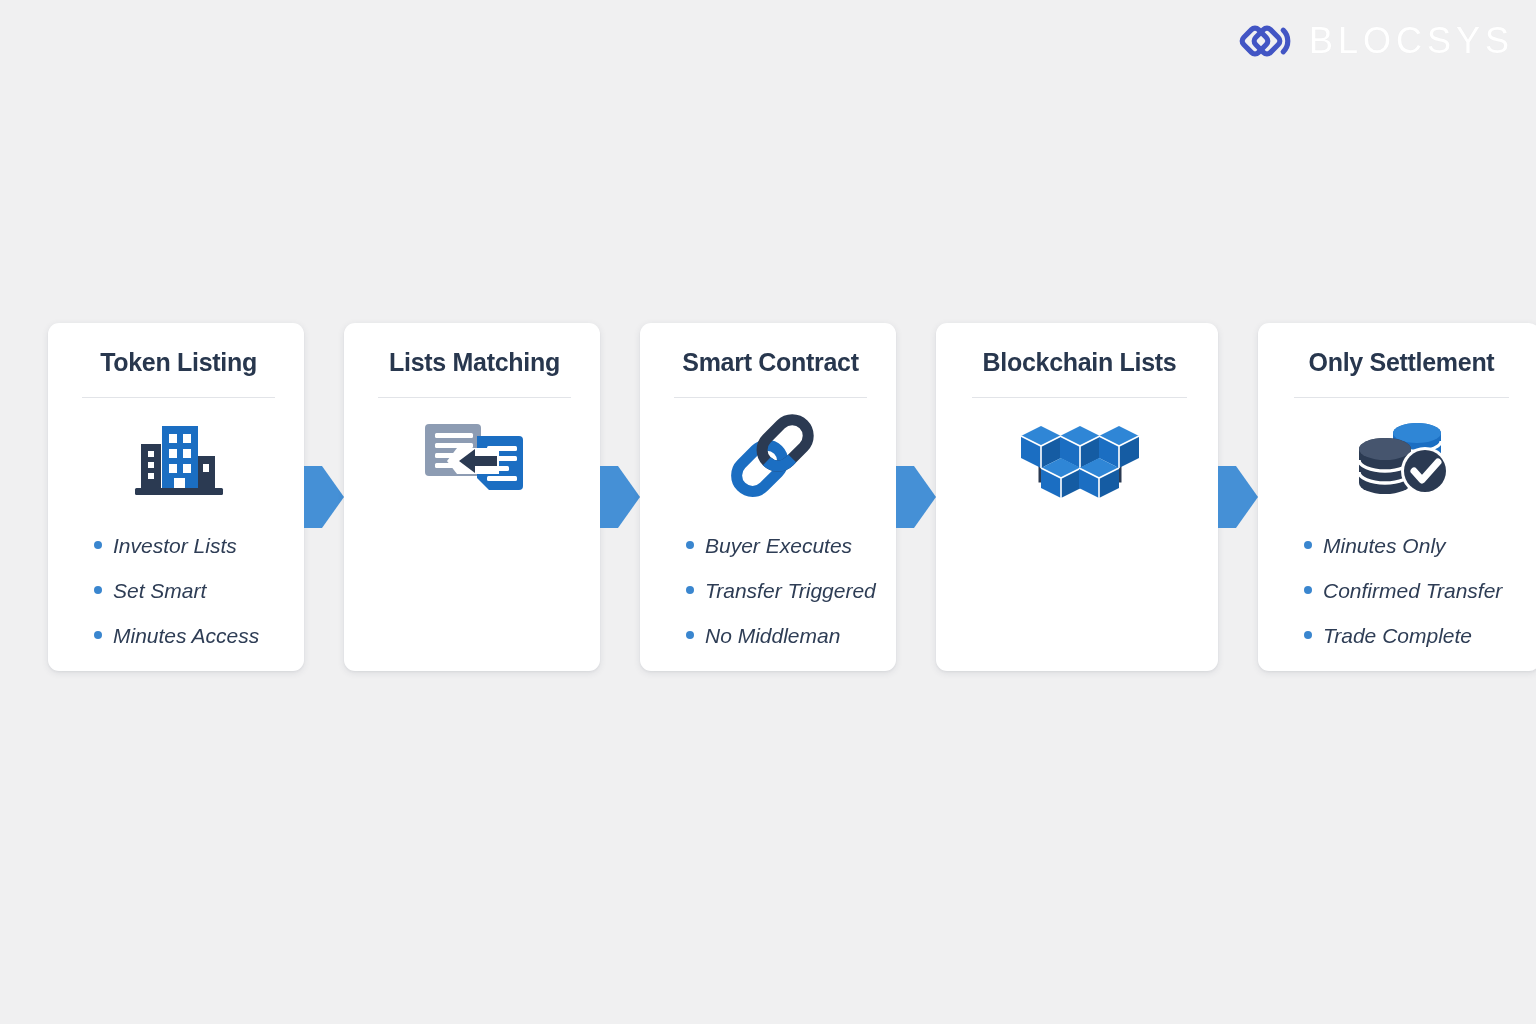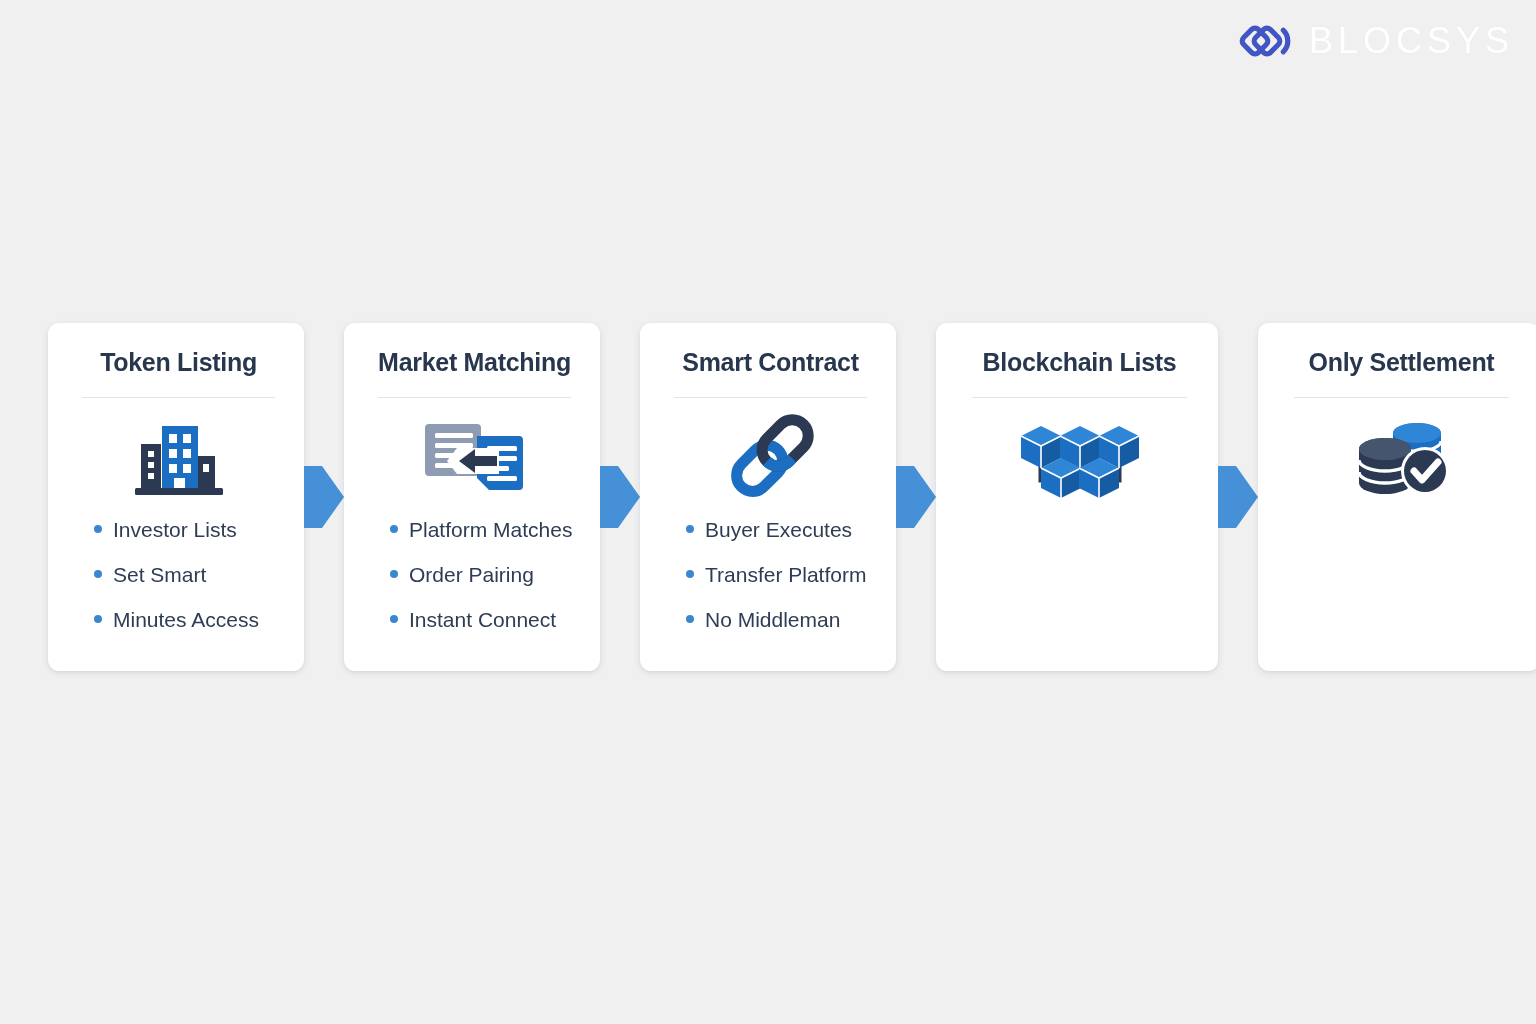--- a/index.html
+++ b/index.html
@@ -81,21 +81,22 @@
     display: flex;
     align-items: center;
     justify-content: center;
     margin-top: 4px;
   }
 
   .bullets {
     list-style: none;
     width: 100%;
     padding-left: 26px;
-    margin-top: 6px;
+    margin-top: 22px;
+    font-style: italic;
   }
   .bullets li {
     display: flex;
     align-items: baseline;
     gap: 11px;
     font-size: 21px;
     color: #2e3d55;
     line-height: 1.15;
     margin-bottom: 21px;
     white-space: nowrap;
@@ -186,21 +187,21 @@
 
   <div class="connector">
     <span class="arrow">
       <svg viewBox="0 0 40 62" width="40" height="62" aria-hidden="true">
         <path d="M0 0 H18 L40 31 L18 62 H0 Z" fill="#4590d6"></path>
       </svg>
     </span>
   </div>
 
   <div class="card">
-    <div class="card-title">Market Matching</div>
+    <div class="card-title">Lists Matching</div>
     <div class="title-rule"></div>
     <div class="icon-wrap">
       <svg viewBox="0 0 108 78" width="108" height="78" aria-hidden="true">
 
         <path d="M8 6 h48 a4 4 0 0 1 4 4 v44 a4 4 0 0 1 -4 4 h-48 a4 4 0 0 1 -4 -4 v-44 a4 4 0 0 1 4 -4 z" fill="#8d9cb3"></path>
         <rect x="14" y="15" width="38" height="5" rx="1.5" fill="#ffffff"></rect>
         <rect x="14" y="25" width="38" height="5" rx="1.5" fill="#ffffff"></rect>
         <rect x="14" y="35" width="24" height="5" rx="1.5" fill="#ffffff"></rect>
         <rect x="14" y="45" width="38" height="5" rx="1.5" fill="#ffffff"></rect>
 
@@ -208,34 +209,20 @@
         <rect x="66" y="28" width="30" height="5" rx="1.5" fill="#ffffff"></rect>
         <rect x="66" y="38" width="30" height="5" rx="1.5" fill="#ffffff"></rect>
         <rect x="66" y="48" width="22" height="5" rx="1.5" fill="#ffffff"></rect>
         <rect x="66" y="58" width="30" height="5" rx="1.5" fill="#ffffff"></rect>
 
         <path d="M36 30 h42 v26 h-42 l-10 -13 z" fill="#ffffff"></path>
 
         <path d="M76 38 h-22 v-7 l-16 12 l16 12 v-7 h22 z" fill="#2b3a52"></path>
       </svg>
     </div>
-    <ul class="bullets">
-      <li>
-          <span class="dot"></span>
-          <span>Platform Matches</span>
-        </li>
-      <li>
-          <span class="dot"></span>
-          <span>Order Pairing</span>
-        </li>
-      <li>
-          <span class="dot"></span>
-          <span>Instant Connect</span>
-        </li>
-    </ul>
   </div>
 
   <div class="connector">
     <span class="arrow">
       <svg viewBox="0 0 40 62" width="40" height="62" aria-hidden="true">
         <path d="M0 0 H18 L40 31 L18 62 H0 Z" fill="#4590d6"></path>
       </svg>
     </span>
   </div>
 
@@ -251,21 +238,21 @@
         </g>
       </svg>
     </div>
     <ul class="bullets">
       <li>
           <span class="dot"></span>
           <span>Buyer Executes</span>
         </li>
       <li>
           <span class="dot"></span>
-          <span>Transfer Platform</span>
+          <span>Transfer Triggered</span>
         </li>
       <li>
           <span class="dot"></span>
           <span>No Middleman</span>
         </li>
     </ul>
   </div>
 
   <div class="connector">
     <span class="arrow">
@@ -349,15 +336,29 @@
           <ellipse cx="38" cy="38" rx="26" ry="11" fill="#46556e"></ellipse>
           <path d="M12 49 a26 11 0 0 0 52 0" fill="none" stroke="#ffffff" stroke-width="3.4"></path>
           <path d="M12 61 a26 11 0 0 0 52 0" fill="none" stroke="#ffffff" stroke-width="3.4"></path>
         </g>
 
         <circle cx="78" cy="60" r="24" fill="#ffffff"></circle>
         <circle cx="78" cy="60" r="21" fill="#2b3a52"></circle>
         <path d="M67 60 l8 9 l16 -18" fill="none" stroke="#ffffff" stroke-width="7" stroke-linecap="round" stroke-linejoin="round"></path>
       </svg>
     </div>
+    <ul class="bullets">
+      <li>
+          <span class="dot"></span>
+          <span>Minutes Only</span>
+        </li>
+      <li>
+          <span class="dot"></span>
+          <span>Confirmed Transfer</span>
+        </li>
+      <li>
+          <span class="dot"></span>
+          <span>Trade Complete</span>
+        </li>
+    </ul>
   </div>
 
 </div>
 
 </body></html>

